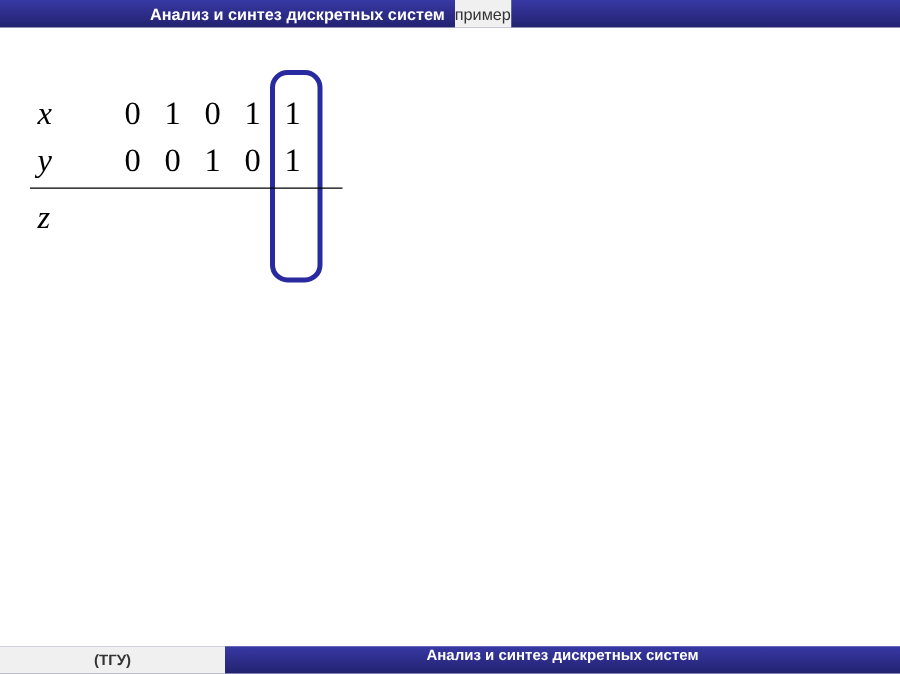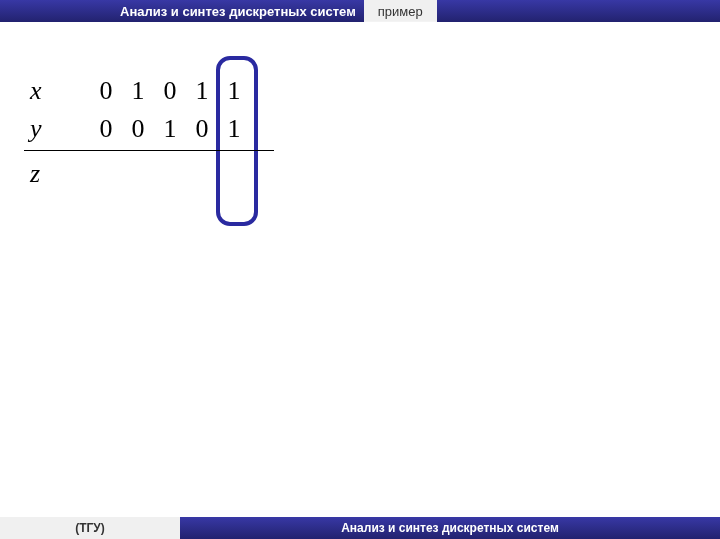--- a/index.html
+++ b/index.html
@@ -18,21 +18,21 @@
       height: 22px;
       display: flex;
       align-items: center;
       padding-left: 120px;
       font-size: 13px;
       font-weight: bold;
     }
     .header .tab {
       background: #f0f0f0;
       color: #333;
-      padding: 3px 14px;
+      padding: 3px 0;
       font-weight: normal;
       margin-left: 8px;
       height: 22px;
       display: flex;
       align-items: center;
       box-shadow: 0 -1px 0 rgba(255,255,255,0.2) inset;
     }
     .content {
       position: relative;
       width: 100%;
@@ -79,21 +79,20 @@
       position: absolute;
       bottom: 0;
       left: 0;
       width: 100%;
       height: 22px;
       background: linear-gradient(to bottom, #3838a5 0%, #22226f 100%);
       color: #fff;
       font-size: 12px;
       font-weight: bold;
       display: flex;
-      align-items: center;
     }
     .footer .affil {
       width: 180px;
       background: #f0f0f0;
       color: #333;
       height: 100%;
       display: flex;
       align-items: center;
       justify-content: center;
       font-weight: bold;

